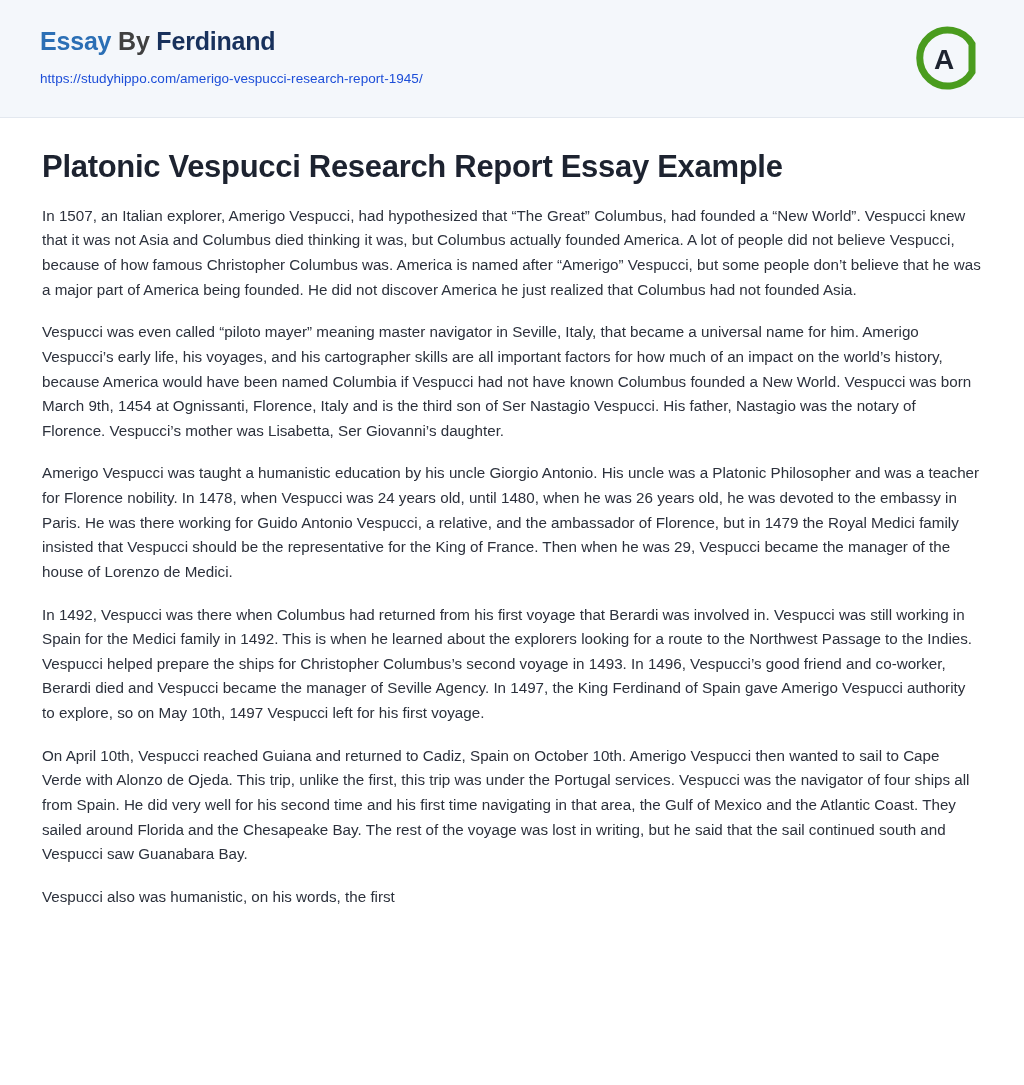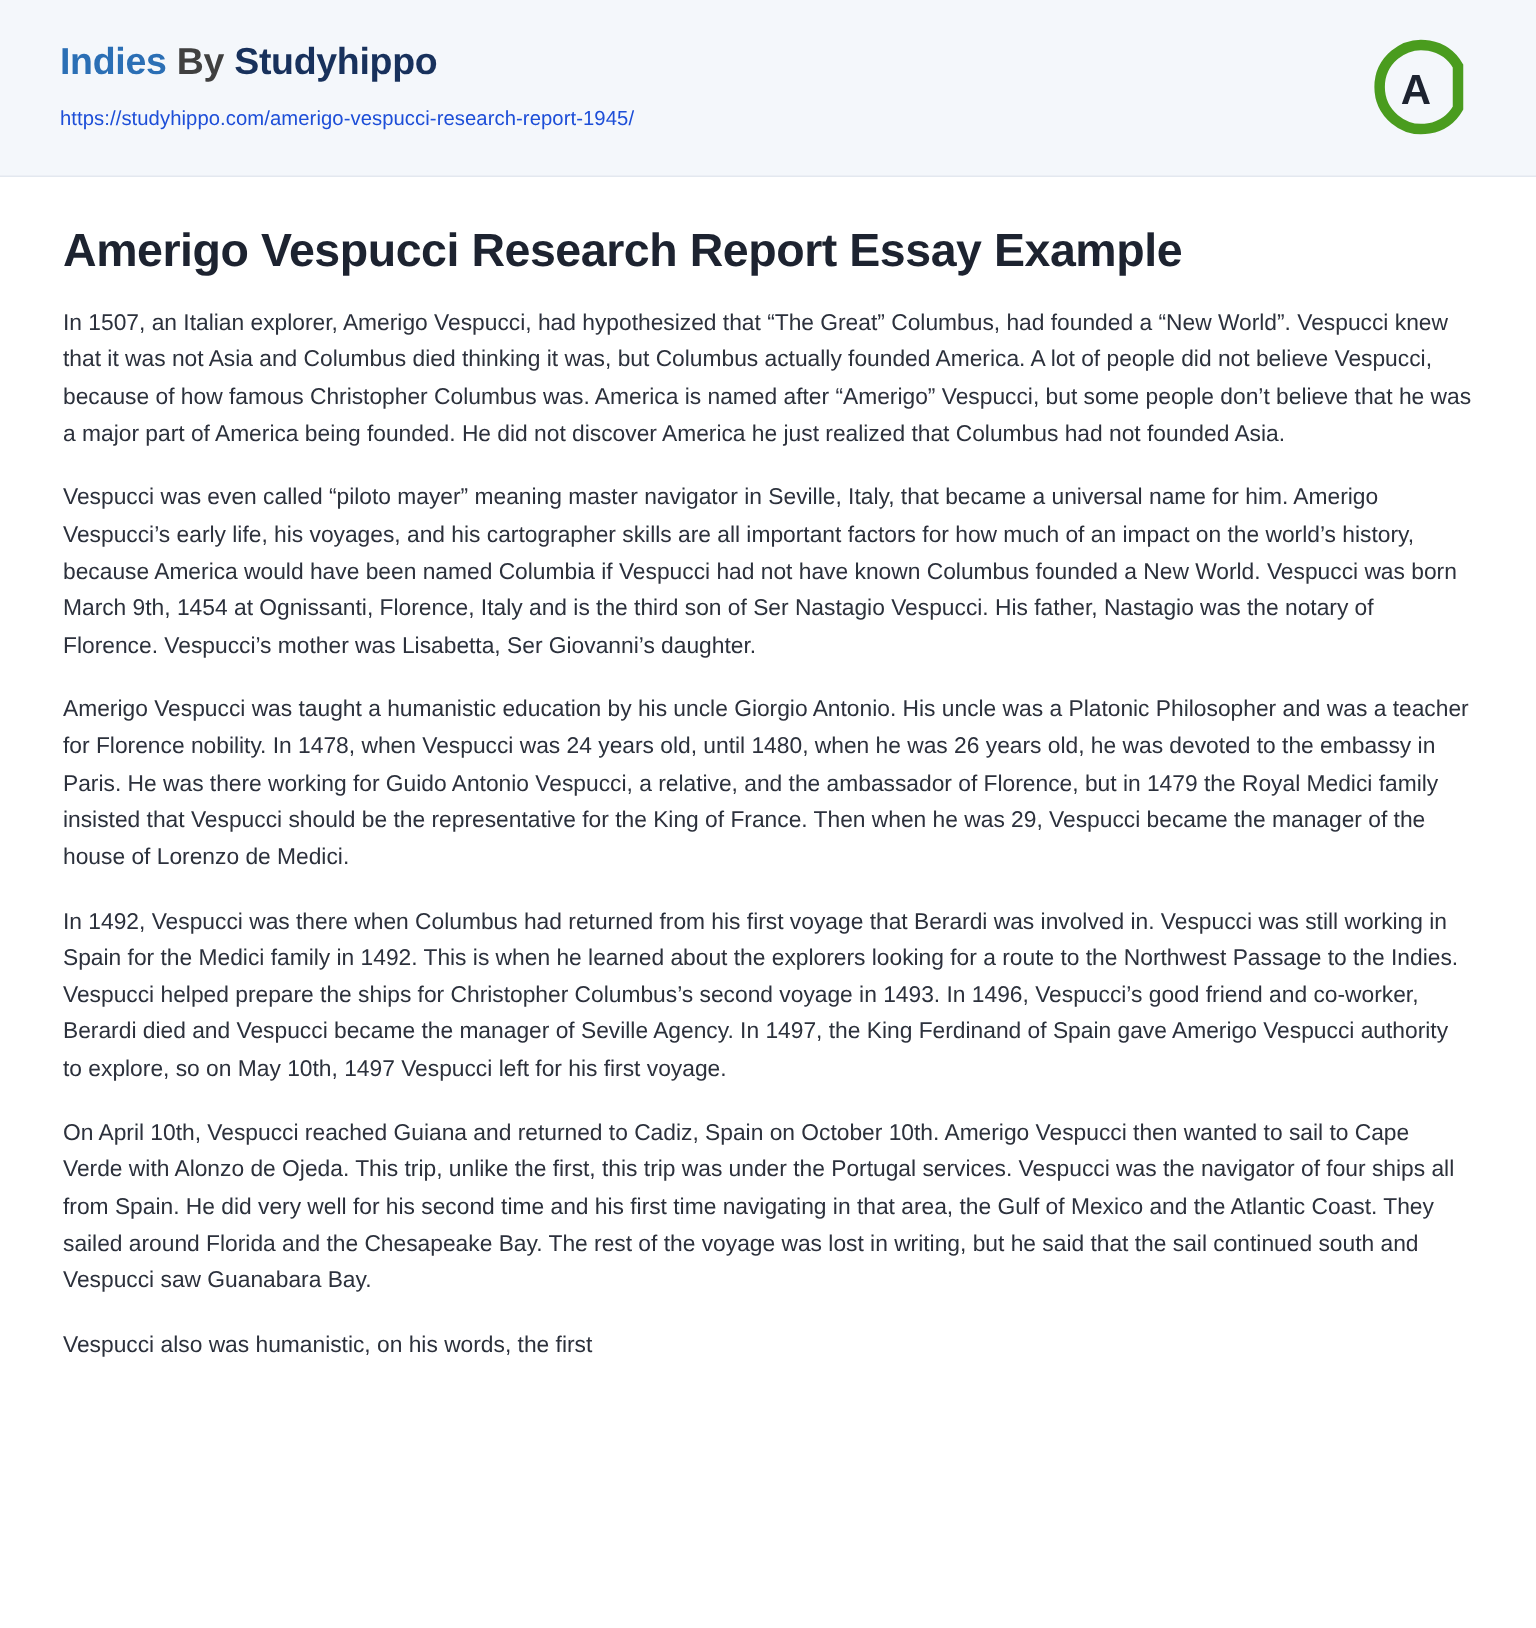--- a/index.html
+++ b/index.html
@@ -86,36 +86,36 @@
     margin-bottom: 0;
   }
 </style>
 </head>
 <body>
 
 <div class="page">
 
   <div class="header">
     <div class="brand">
-      <span class="brand-essay">Indies</span>
+      <span class="brand-essay">Essay</span>
       <span class="brand-by">By</span>
-      <span class="brand-name">Studyhippo</span>
+      <span class="brand-name">Ferdinand</span>
     </div>
     <a class="site-url" href="#">https://studyhippo.com/amerigo-vespucci-research-report-1945/</a>
 
     <div class="logo">
       <svg viewBox="0 0 72 72" width="72" height="72" aria-hidden="true">
         <path d="M62 22 A28 28 0 1 0 62 50 L62 36 Z" fill="none" stroke="#4a9c1e" stroke-width="7"></path>
         <text x="34" y="47" text-anchor="middle" font-family="Liberation Sans, sans-serif" font-size="28" font-weight="bold" fill="#1d2330">A</text>
       </svg>
     </div>
   </div>
 
   <div class="article">
-    <h1 class="title">Amerigo Vespucci Research Report Essay Example</h1>
+    <h1 class="title">Platonic Vespucci Research Report Essay Example</h1>
 
     <p class="para">In 1507, an Italian explorer, Amerigo Vespucci, had hypothesized that “The Great” Columbus, had founded a “New World”. Vespucci knew that it was not Asia and Columbus died thinking it was, but Columbus actually founded America. A lot of people did not believe Vespucci, because of how famous Christopher Columbus was. America is named after “Amerigo” Vespucci, but some people don’t believe that he was a major part of America being founded. He did not discover America he just realized that Columbus had not founded Asia.</p>
     <p class="para">Vespucci was even called “piloto mayer” meaning master navigator in Seville, Italy, that became a universal name for him. Amerigo Vespucci’s early life, his voyages, and his cartographer skills are all important factors for how much of an impact on the world’s history, because America would have been named Columbia if Vespucci had not have known Columbus founded a New World. Vespucci was born March 9th, 1454 at Ognissanti, Florence, Italy and is the third son of Ser Nastagio Vespucci. His father, Nastagio was the notary of Florence. Vespucci’s mother was Lisabetta, Ser Giovanni’s daughter.</p>
     <p class="para">Amerigo Vespucci was taught a humanistic education by his uncle Giorgio Antonio. His uncle was a Platonic Philosopher and was a teacher for Florence nobility. In 1478, when Vespucci was 24 years old, until 1480, when he was 26 years old, he was devoted to the embassy in Paris. He was there working for Guido Antonio Vespucci, a relative, and the ambassador of Florence, but in 1479 the Royal Medici family insisted that Vespucci should be the representative for the King of France. Then when he was 29, Vespucci became the manager of the house of Lorenzo de Medici.</p>
     <p class="para">In 1492, Vespucci was there when Columbus had returned from his first voyage that Berardi was involved in. Vespucci was still working in Spain for the Medici family in 1492. This is when he learned about the explorers looking for a route to the Northwest Passage to the Indies. Vespucci helped prepare the ships for Christopher Columbus’s second voyage in 1493. In 1496, Vespucci’s good friend and co-worker, Berardi died and Vespucci became the manager of Seville Agency. In 1497, the King Ferdinand of Spain gave Amerigo Vespucci authority to explore, so on May 10th, 1497 Vespucci left for his first voyage.</p>
     <p class="para">On April 10th, Vespucci reached Guiana and returned to Cadiz, Spain on October 10th. Amerigo Vespucci then wanted to sail to Cape Verde with Alonzo de Ojeda. This trip, unlike the first, this trip was under the Portugal services. Vespucci was the navigator of four ships all from Spain. He did very well for his second time and his first time navigating in that area, the Gulf of Mexico and the Atlantic Coast. They sailed around Florida and the Chesapeake Bay. The rest of the voyage was lost in writing, but he said that the sail continued south and Vespucci saw Guanabara Bay.</p>
     <p class="para">Vespucci also was humanistic, on his words, the first</p>
   </div>
 
 </div>

